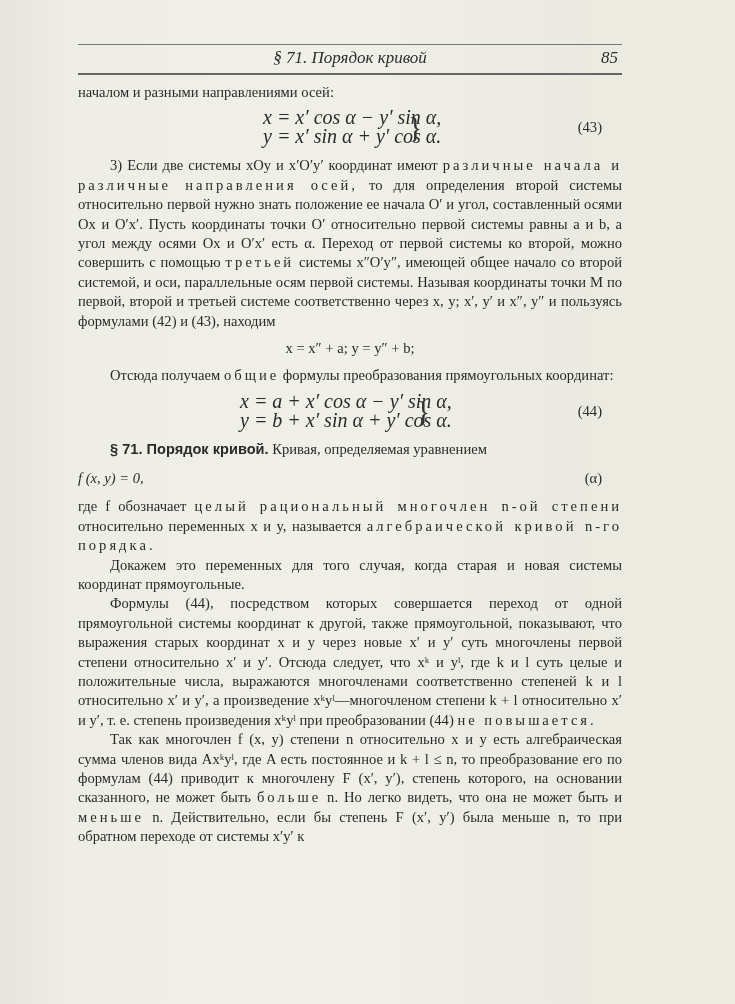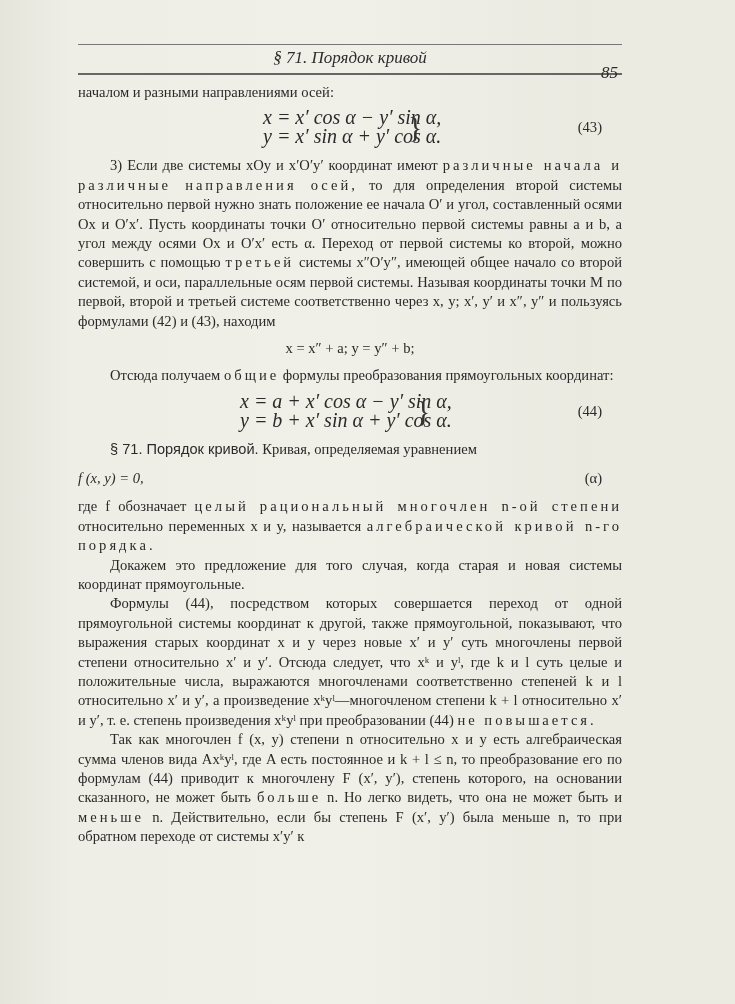--- a/index.html
+++ b/index.html
@@ -16,21 +16,21 @@
     }
     .header {
       position: absolute; left: 78px; top: 44px; width: 544px; height: 28px;
       border-top: 1px solid #777; border-bottom: 2px solid #666;
     }
     .header .running-title {
       position: absolute; left: 0; right: 0; top: 3px; text-align: center;
       font-style: italic; font-size: 17px; color: #2c2c2c;
     }
     .header .page-num {
-      position: absolute; right: 4px; top: 18px;
+      position: absolute; right: 4px; top: 3px;
       font-style: italic; font-size: 17px; color: #2c2c2c;
     }
     .body-text {
       position: absolute; left: 78px; top: 83px; width: 544px;
       font-size: 14.6px; line-height: 19.4px; text-align: justify;
     }
     p { margin: 0; }
     .indent { text-indent: 32px; }
     .eq-block {
       position: relative; height: 44px; margin: 6px 0 4px 0;
@@ -42,21 +42,21 @@
     .eq-block .brace {
       position: absolute; left: 330px; top: 0; font-size: 30px; line-height: 38px;
       color: #333; font-style: normal;
     }
     .eq-block .eq-num {
       position: absolute; right: 20px; top: 10px; font-size: 14.6px;
     }
     .eq-center {
       text-align: center; margin: 8px 0;
     }
-    .section-title { font-weight: normal; font-family: "Liberation Sans", sans-serif; font-size: 14.6px; }
+    .section-title { font-weight: bold; font-family: "Liberation Sans", sans-serif; font-size: 14.6px; }
     .spaced { letter-spacing: 3px; }
     .eq-single { position: relative; height: 26px; margin: 6px 0; }
     .eq-single .expr { position: absolute; left: 0; right: 0; text-align: left; font-style: italic; top: 4px; }
     .eq-single .eq-num { position: absolute; right: 20px; top: 4px; }
     .eq44 .lines { left: 162px; }
     .eq44 .brace { left: 338px; }
   </style>
 </head>
 <body>
 
@@ -97,20 +97,20 @@
 
     <p class="indent" style="margin-top:4px"><span class="section-title">§ 71. Порядок кривой.</span><span> Кривая, определяемая уравнением</span></p>
 
     <div class="eq-single">
       <span class="expr">f (x, y) = 0,</span>
       <span class="eq-num">(α)</span>
     </div>
 
     <p><span>где f обозначает </span><span class="spaced">целый рациональный многочлен n-ой степени</span><span> относительно переменных x и y, называется </span><span class="spaced">алгебраической кривой n-го порядка.</span></p>
 
-    <p class="indent">Докажем это предложение для того случая, когда старая и новая системы координат прямоугольные.</p>
+    <p class="indent">Докажем это переменных для того случая, когда старая и новая системы координат прямоугольные.</p>
 
     <p class="indent"><span>Формулы (44), посредством которых совершается переход от одной прямоугольной системы координат к другой, также прямоугольной, показывают, что выражения старых координат x и y через новые x′ и y′ суть многочлены первой степени относительно x′ и y′. Отсюда следует, что xᵏ и yˡ, где k и l суть целые и положительные числа, выражаются многочленами соответственно степеней k и l относительно x′ и y′, а произведение xᵏyˡ—многочленом степени k + l относительно x′ и y′, т. е. степень произведения xᵏyˡ при преобразовании (44) </span><span class="spaced">не повышается.</span></p>
 
     <p class="indent"><span>Так как многочлен f (x, y) степени n относительно x и y есть алгебраическая сумма членов вида Axᵏyˡ, где A есть постоянное и k + l ≤ n, то преобразование его по формулам (44) приводит к многочлену F (x′, y′), степень которого, на основании сказанного, не может быть </span><span class="spaced">больше</span><span> n. Но легко видеть, что она не может быть и </span><span class="spaced">меньше</span><span> n. Действительно, если бы степень F (x′, y′) была меньше n, то при обратном переходе от системы x′y′ к</span></p>
 
   </div>
 </div>
 
 </body></html>

